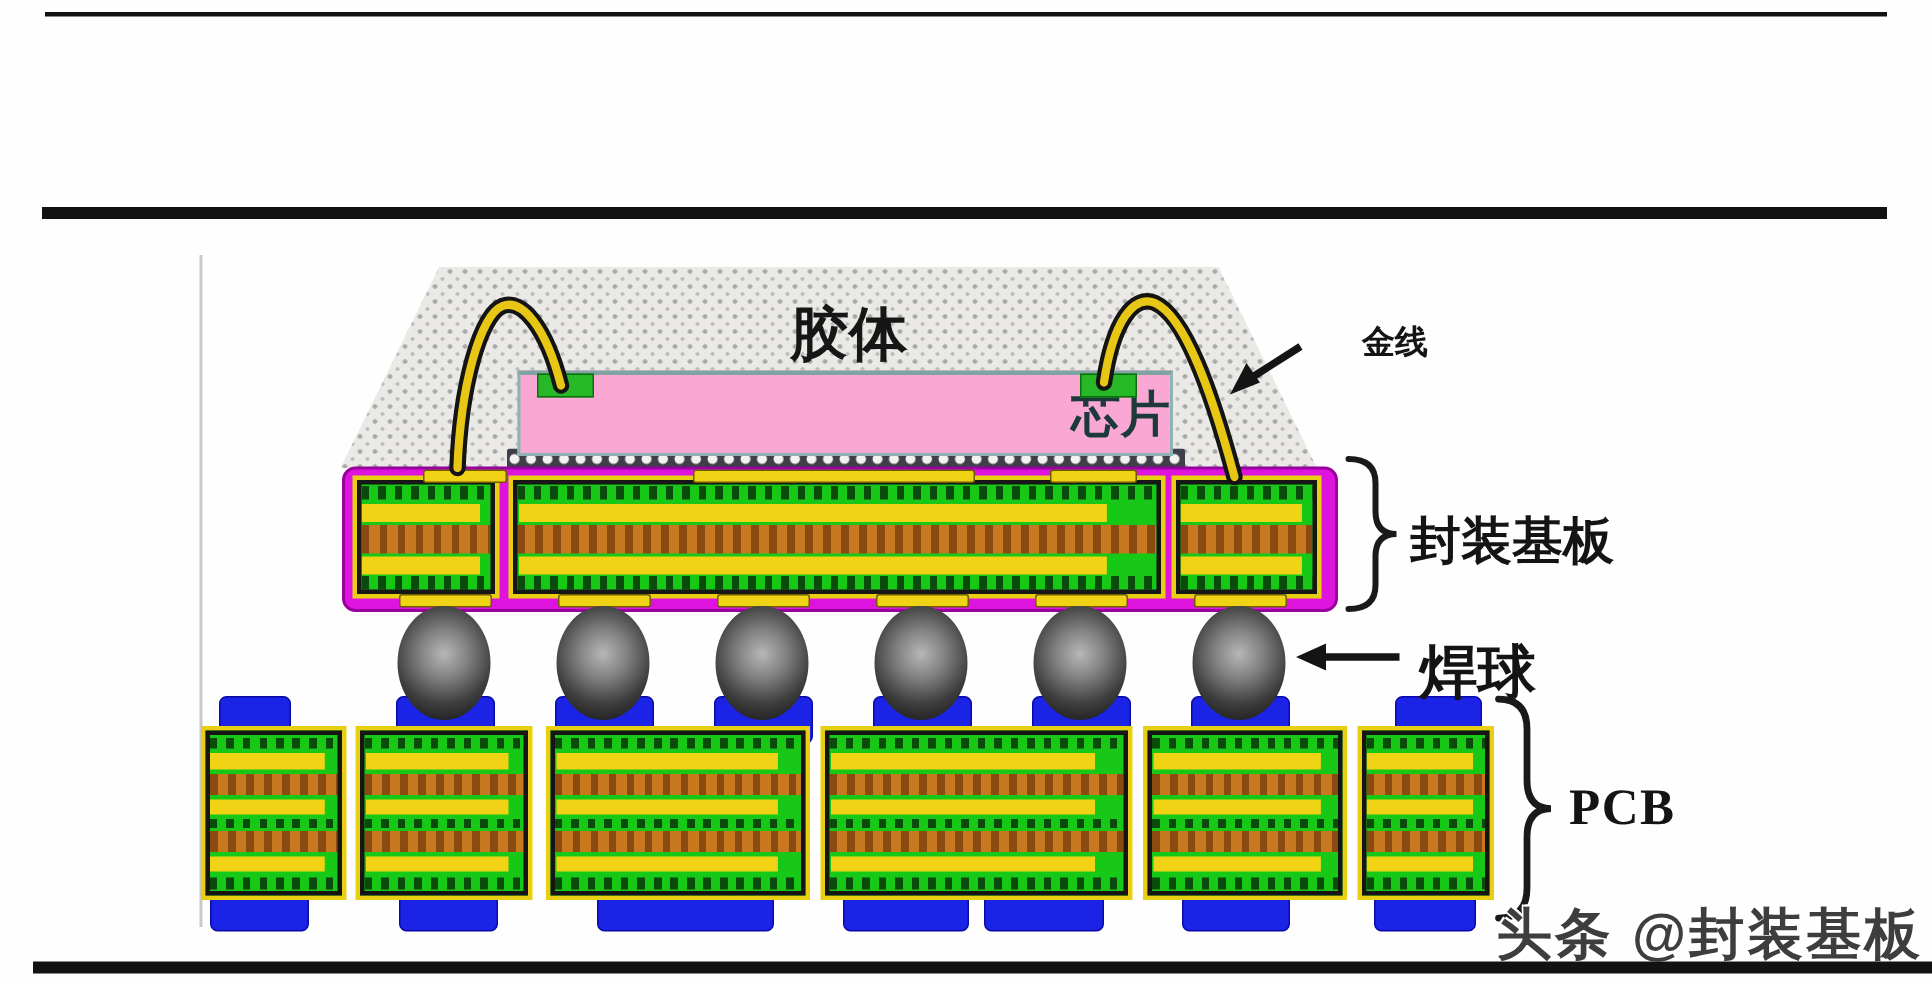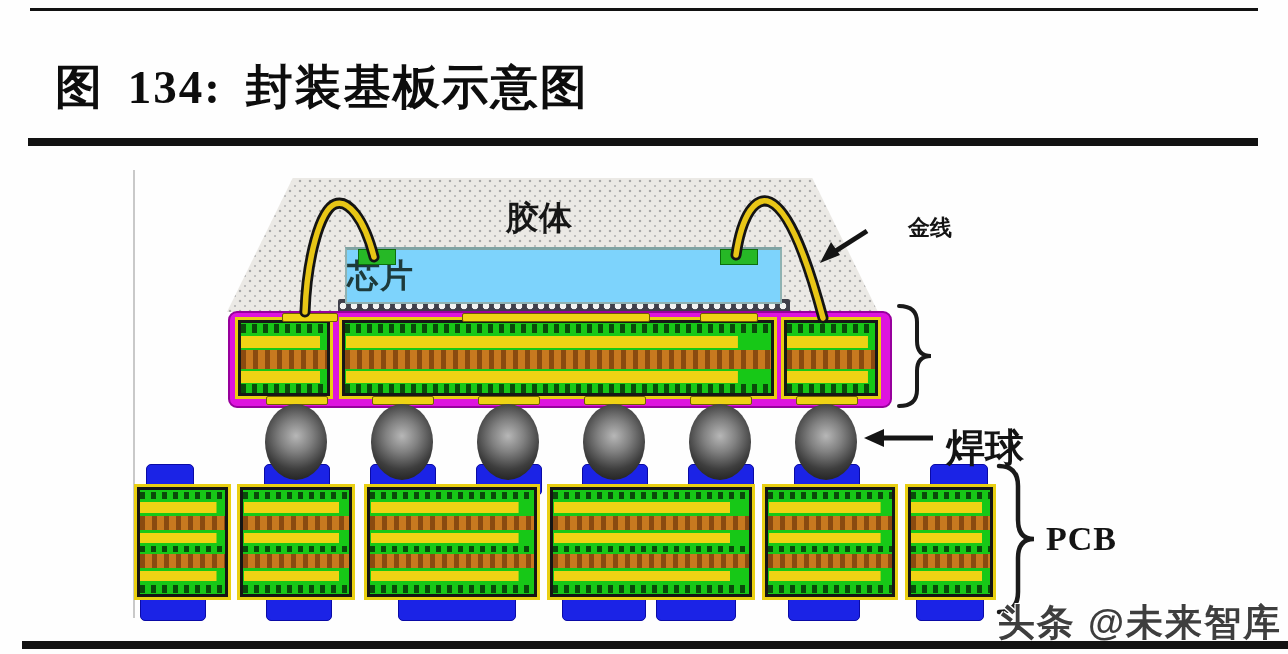--- a/index.html
+++ b/index.html
@@ -12,25 +12,25 @@
   .fig-left-edge{left:133px;top:170px;width:2px;height:448px;background:#c9c9c9;}
 
   
   .mold{left:227px;top:178px;width:651px;height:134px;
         clip-path:polygon(10.1% 0,89.9% 0,100% 100%,0 100%);
         background-color:#ebe9e5;
         background-image:radial-gradient(circle at 3px 3px,#a9a9a9 1.4px,rgba(0,0,0,0) 1.6px),
                          radial-gradient(circle at 8px 8px,#bdbdbd 1.2px,rgba(0,0,0,0) 1.4px);
         background-size:10px 10px,10px 10px;
         filter:drop-shadow(0 0 1px #8a8a8a);}
-  .mold-label{left:506px;top:196px;width:120px;font-size:33px;font-weight:bold;color:#161616;}
+  .mold-label{left:506px;top:196px;width:120px;text-align:center;font-size:39px;font-weight:bold;color:#161616;}
 
   
-  .chip{left:345px;top:247px;width:433px;height:52px;background:#7dd3fc;
-        border:2px solid #8fb2b2;border-top:3px solid #7fa3a3;display:flex;align-items:center;justify-content:flex-start;}
+  .chip{left:345px;top:247px;width:433px;height:52px;background:#f9a8d4;
+        border:2px solid #8fb2b2;border-top:3px solid #7fa3a3;display:flex;align-items:center;justify-content:flex-end;}
   .chip-label{font-size:33px;font-weight:bold;color:#1d3a3a;}
   .bondpad{top:249px;width:36px;height:14px;background:#26b826;border:1px solid #0c6e0c;}
 
   
   .dotstrip{left:338px;top:299px;width:452px;height:14px;background-color:#3f3f4a;
             background-image:radial-gradient(circle at 5px 7px,#f2f2f2 3px,rgba(255,255,255,0) 3.6px);
             background-size:11px 14px;border-radius:2px;}
 
   
   .substrate{left:228px;top:311px;width:660px;height:93px;background:#de14de;
@@ -72,21 +72,20 @@
   .watermark{right:6px;top:598px;font-size:37px;font-weight:bold;color:#3e3e3e;letter-spacing:2px;
              text-shadow:1px 1px 0 #fff,-1px -1px 0 #fff,1px -1px 0 #fff,-1px 1px 0 #fff;}
   svg.overlay{position:absolute;left:0;top:0;pointer-events:none;}
 </style>
 </head>
 <body>
 
 <div class="screen">
 
   <div class="abs rule" style="left:30px;top:8px;width:1228px;height:3px;"></div>
-  <div class="abs page-title">图 134: 封装基板示意图</div>
   <div class="abs rule" style="left:28px;top:138px;width:1230px;height:8px;"></div>
 
   <div class="abs fig-left-edge"></div>
 
   <div class="abs mold"></div>
   <div class="abs mold-label">胶体</div>
 
   <div class="abs dotstrip"></div>
 
   <div class="abs chip">
@@ -148,19 +147,20 @@
     <path d="M736 255 C 742 214, 756 196, 770 202 C 790 211, 808 262, 823 318" fill="none" stroke="#e8c616" stroke-width="5.5" stroke-linecap="round"></path>
     <line x1="867" y1="231" x2="834" y2="252" stroke="#141414" stroke-width="5"></line>
     <polygon points="820,263 840,255 831,242" fill="#141414"></polygon>
     <path d="M899 306 Q917 306 917 322 L917 341 Q917 356 931 356 Q917 356 917 371 L917 390 Q917 406 899 406" fill="none" stroke="#1a1a1a" stroke-width="4" stroke-linecap="round"></path>
     <line x1="933" y1="438" x2="882" y2="438" stroke="#141414" stroke-width="5"></line>
     <polygon points="864,438 884,429 884,447" fill="#141414"></polygon>
     <path d="M999 466 Q1018 466 1018 486 L1018 520 Q1018 539 1034 539 Q1018 539 1018 558 L1018 592 Q1018 612 999 612" fill="none" stroke="#1a1a1a" stroke-width="4.5" stroke-linecap="round"></path>
   </svg>
 
   <div class="abs callout" style="left:908px;top:213px;font-size:22px;">金线</div>
+  <div class="abs callout" style="left:940px;top:338px;font-size:34px;">封装基板</div>
   <div class="abs callout" style="left:946px;top:421px;font-size:39px;">焊球</div>
   <div class="abs callout" style="left:1046px;top:520px;font-size:34px;letter-spacing:1px;font-family:Liberation Serif, serif;">PCB</div>
 
-  <div class="abs watermark">头条 @未来智库</div>
+  <div class="abs watermark">头条 @封装基板</div>
   <div class="abs rule" style="left:22px;top:641px;width:1266px;height:8px;"></div>
 
 </div>
 
 </body></html>

